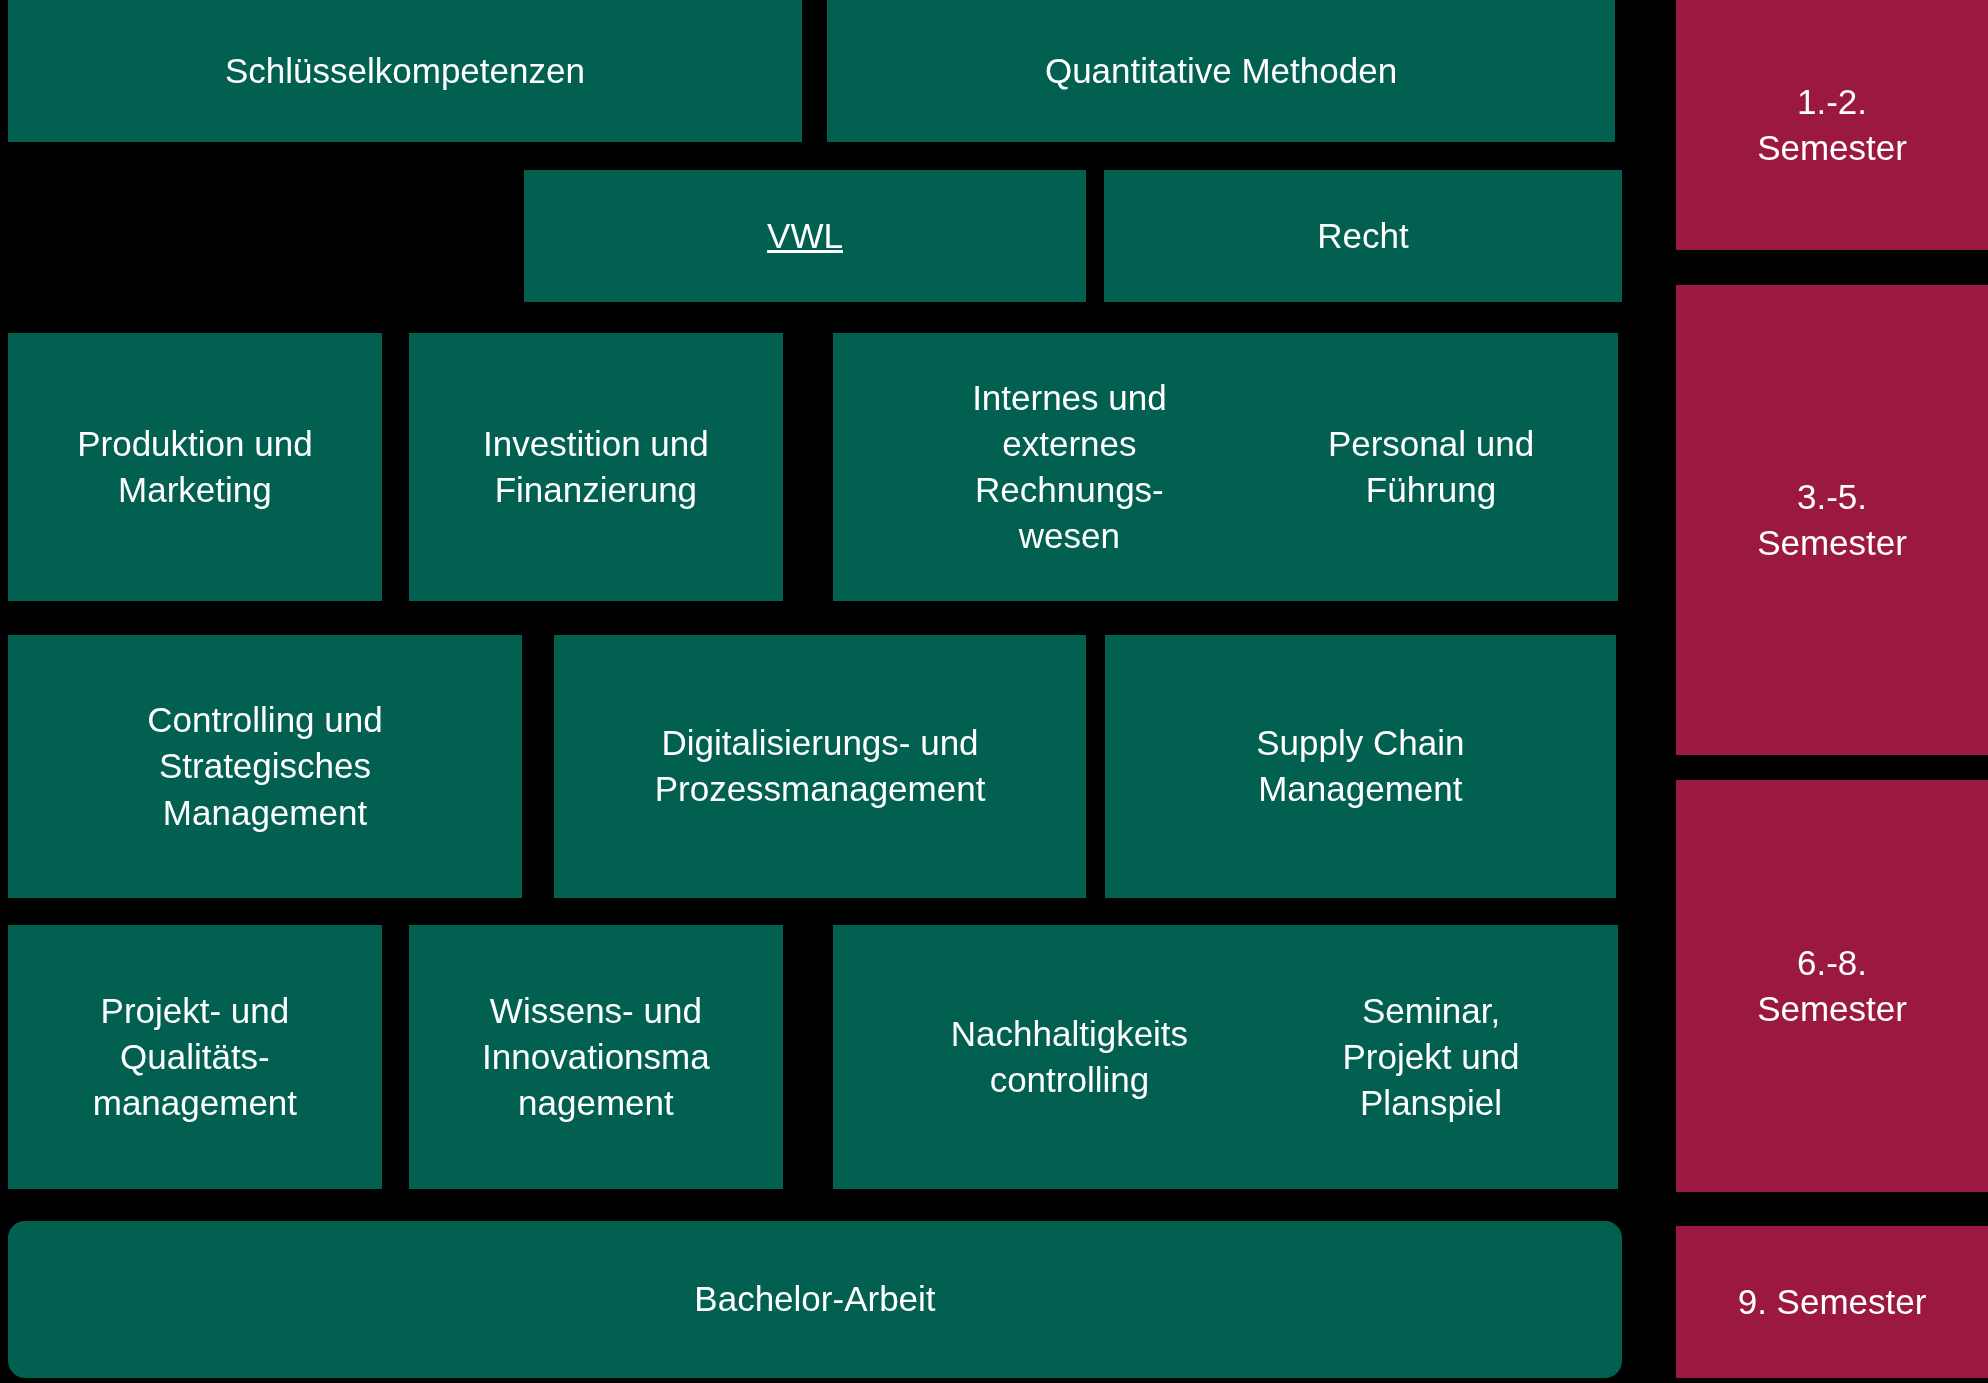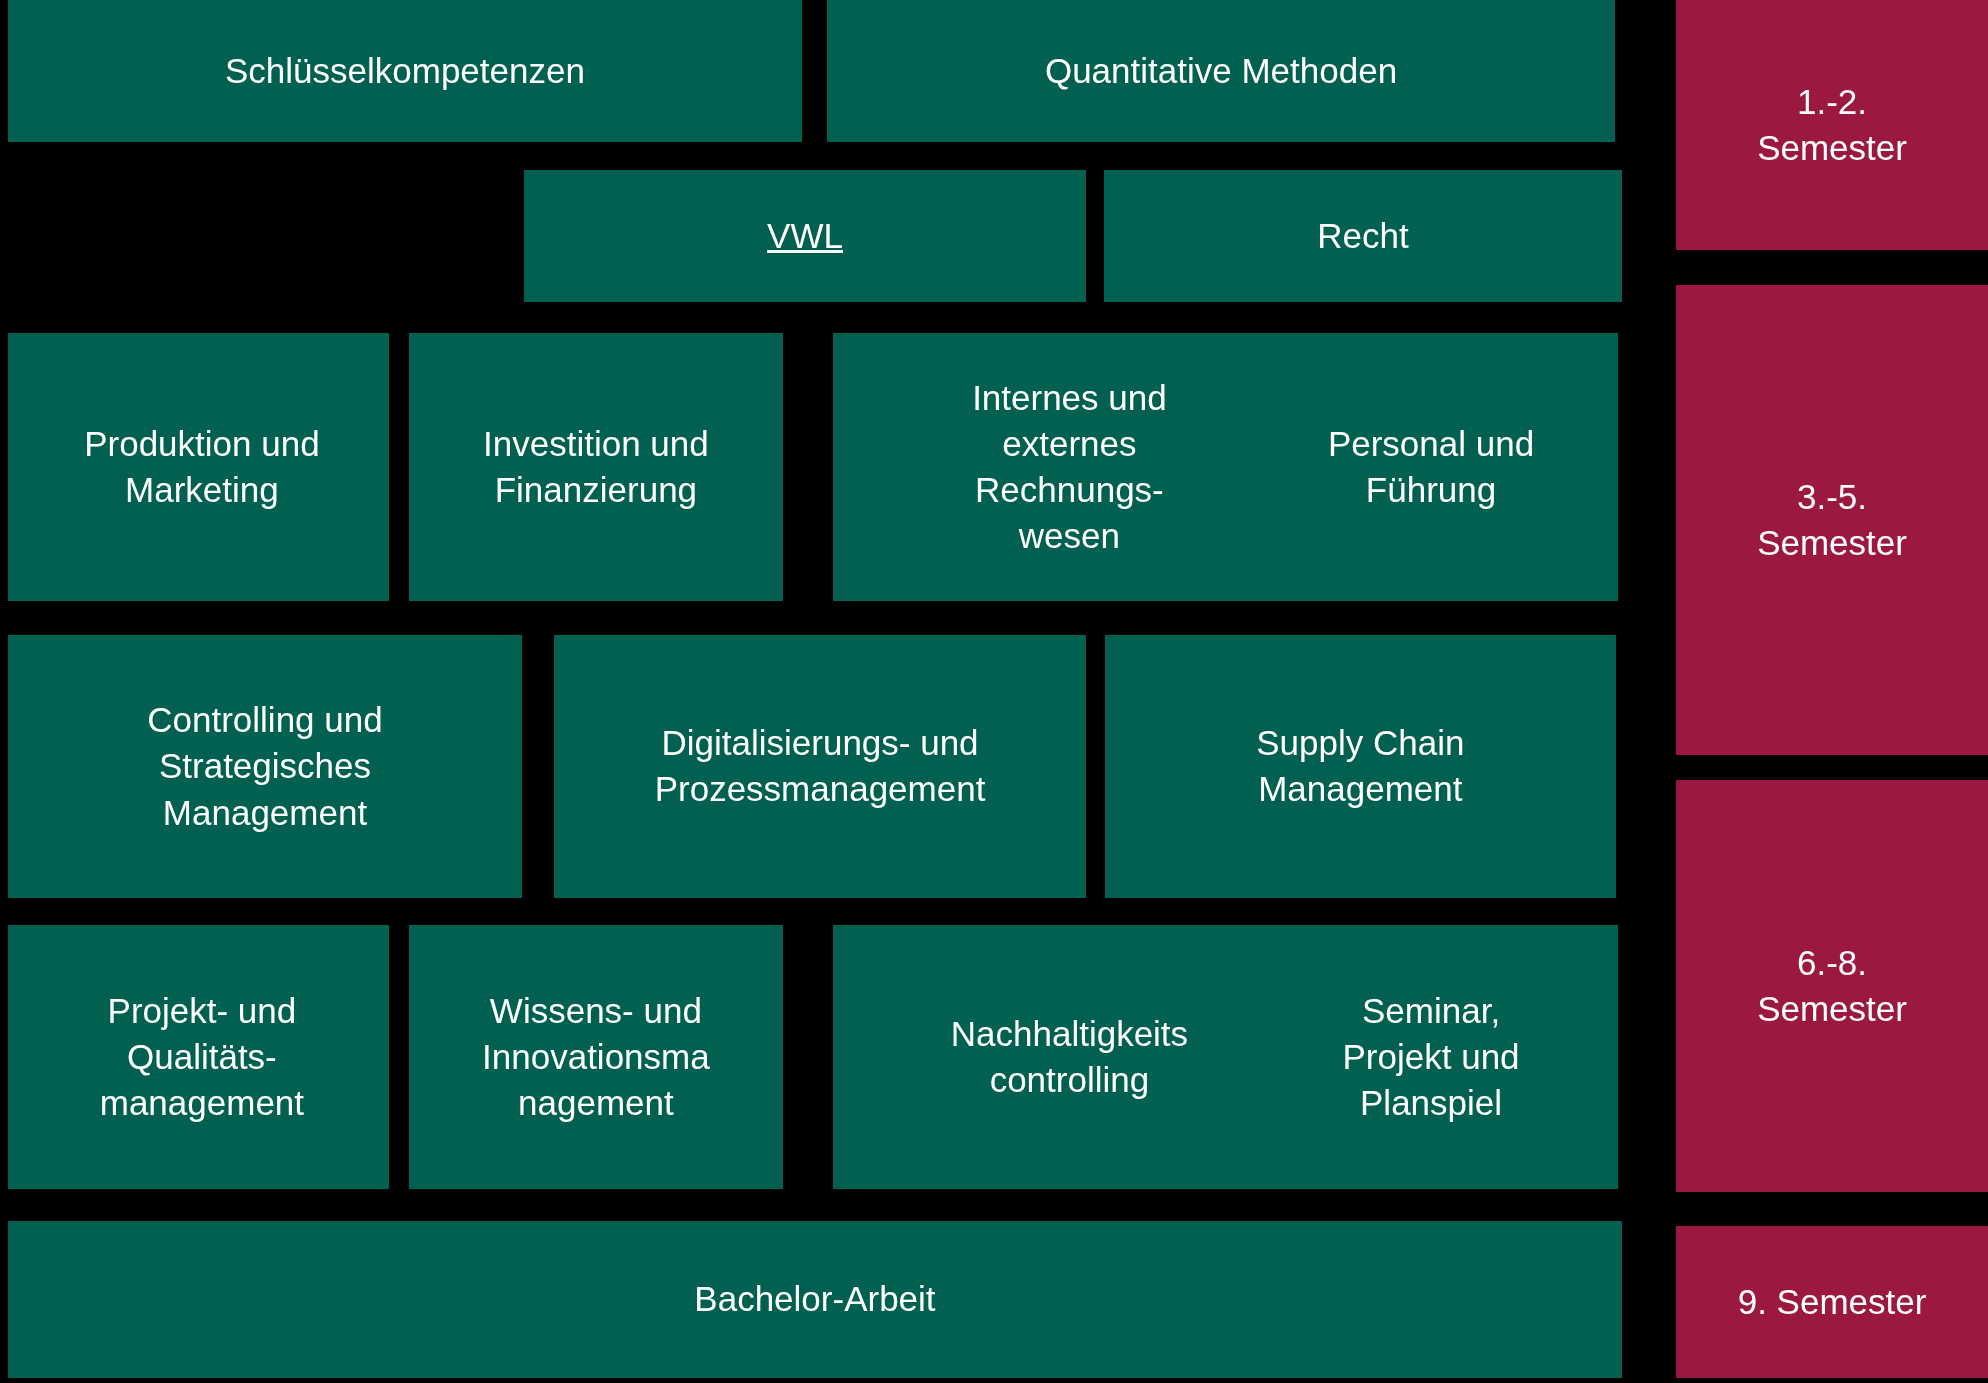--- a/index.html
+++ b/index.html
@@ -28,28 +28,28 @@
   .r4{top:45.91%;height:19.02%;}
   .r5{top:66.88%;height:19.09%;}
   .r6{top:88.29%;height:11.35%;}
 
   
   .c-schluessel{left:0.40%;width:39.94%;}
   .c-quant{left:41.60%;width:39.64%;}
   .c-bwl{left:0.40%;width:25.15%;}
   .c-vwl{left:26.36%;width:28.27%;text-decoration:underline;}
   .c-recht{left:55.53%;width:26.06%;}
-  .c4-1{left:0.40%;width:18.81%;padding-left:7px;}
+  .c4-1{left:0.40%;width:18.81%;}
   .c4-2{left:20.57%;width:18.81%;}
   .c4-3{left:41.90%;width:18.96%;padding-left:48px;}
   .c4-4{left:62.58%;width:18.81%;}
   .c3-1{left:0.40%;width:25.86%;}
   .c3-2{left:27.87%;width:26.76%;}
   .c3-3{left:55.58%;width:25.70%;}
-  .c-full{left:0.40%;width:81.19%;}
+  .c-full{left:0.40%;width:81.19%;border-radius:17px;}
 
   
   .sem1{top:0;height:18.08%;}
   .sem2{top:20.61%;height:33.98%;}
   .sem3{top:56.40%;height:29.79%;}
   .sem4{top:88.65%;height:10.99%;}
 </style>
 </head>
 <body>
 

